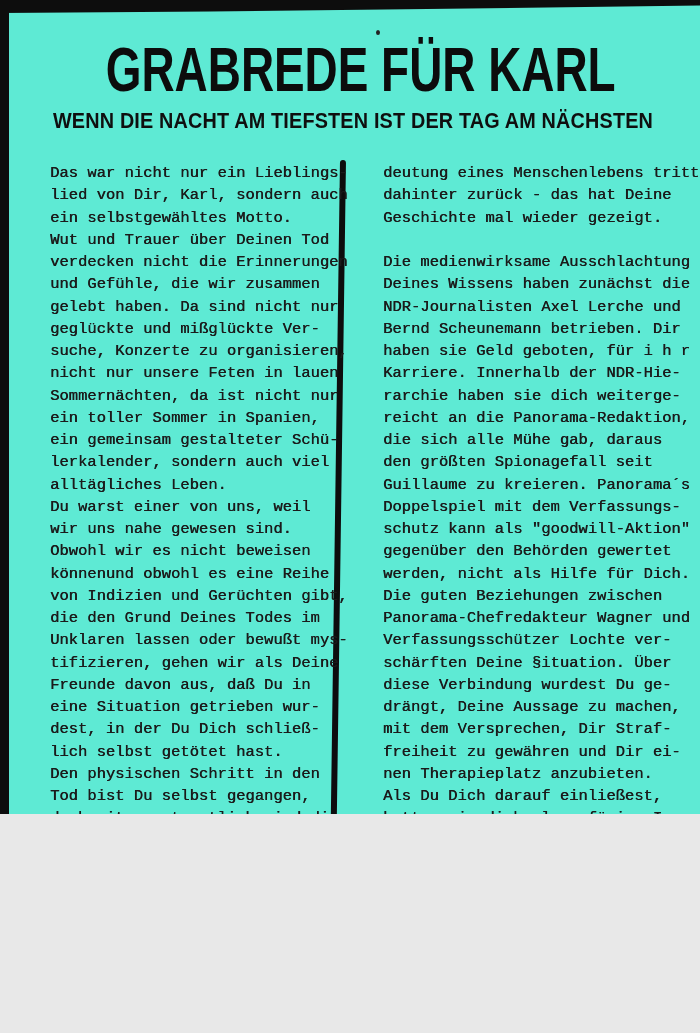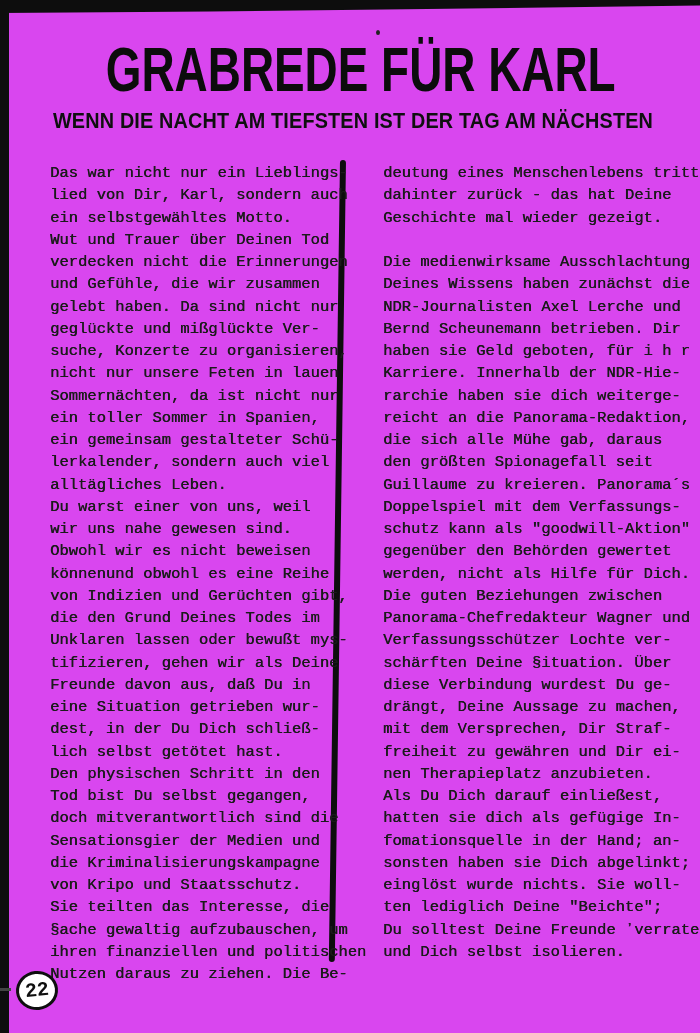--- a/index.html
+++ b/index.html
@@ -1,17 +1,17 @@
 <!DOCTYPE html>
 <html><head>
 <meta charset="utf-8">
 <style>
   html,body{margin:0;padding:0;background:#e8e8e8;}
   .sheet{
-    position:relative;width:700px;height:1033px;background:#d946ef;
+    position:relative;width:700px;height:814px;background:#5eead4;
     overflow:hidden;font-family:"Liberation Sans",sans-serif;
   }
   
   .top-bar{
     position:absolute;top:0;left:0;width:700px;height:13px;background:#0d0d0d;
     clip-path:polygon(0 0,100% 0,100% 42%,58% 72%,30% 88%,0 100%);
   }
   .left-bar{
     position:absolute;top:5px;left:0;width:9px;height:1028px;background:#0d0d0d;
   }

